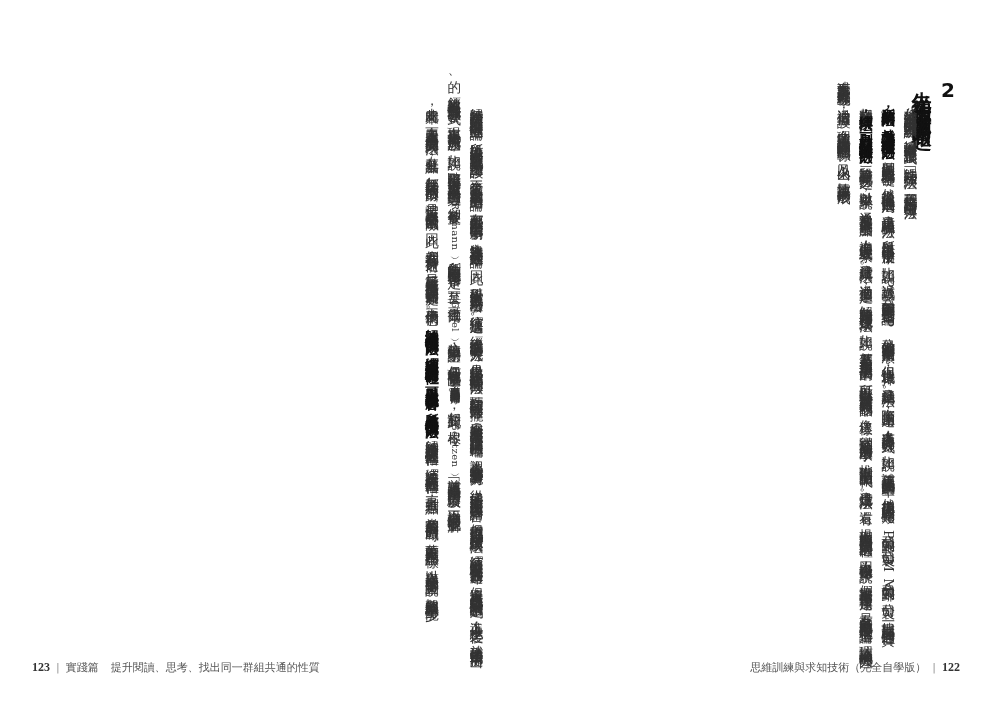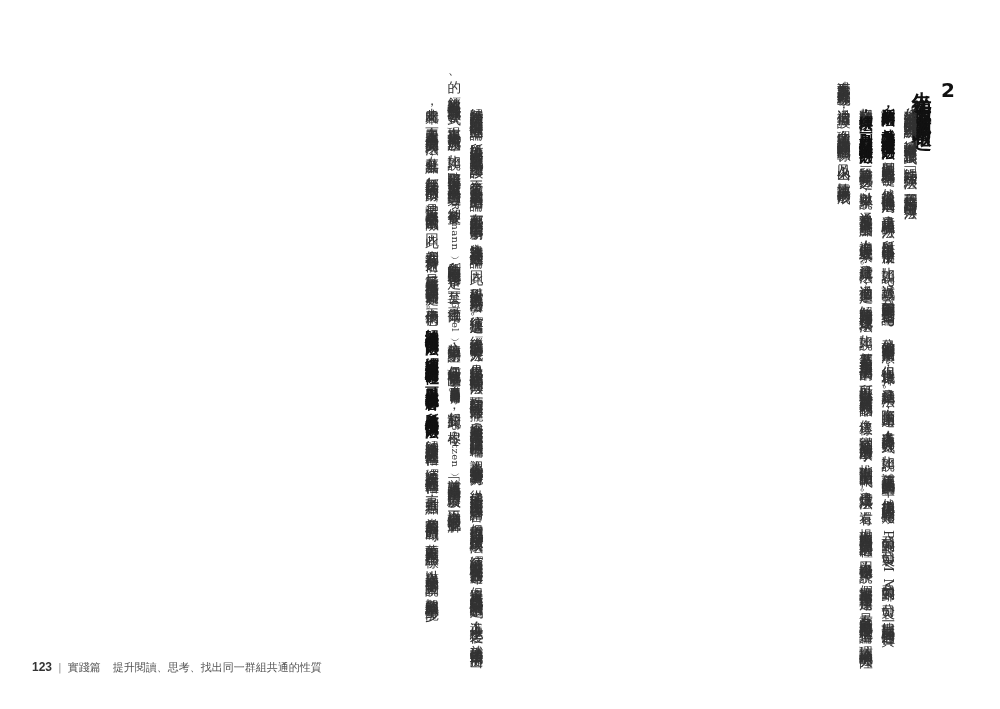--- a/index.html
+++ b/index.html
@@ -24,38 +24,41 @@
   .title-block {
     position:absolute; right:40px; top:76px;
     writing-mode: vertical-rl; -webkit-writing-mode: vertical-rl;
     font-family:"DejaVu Sans", "Liberation Sans", sans-serif;
     font-weight:bold; color:#111;
   }
   .chapter-num { font-size:20px; display:block; text-align:center; margin-bottom:14px; text-orientation:upright; }
   .chapter-title { font-size:20px; letter-spacing:3.5px; }
   .footer { position:absolute; top:660px; font-size:11px; color:#555;
             font-family:"DejaVu Sans", "Liberation Sans", sans-serif; }
-  .footer .pn { font-family:Liberation Sans, sans-serif; font-weight:bold; color:#333; font-size:12px; }
+  .footer .pn { font-family:Liberation Serif, serif; font-weight:bold; color:#333; font-size:12px; }
   .footer .sep { color:#999; margin:0 6px; }
   .footer-left { left:32px; }
   .footer-right { right:40px; }
 </style>
 </head>
 <body>
 
 <div class="page page-right">
   <div class="title-block">
     <span class="chapter-num">2</span>
     <span class="chapter-title">先從初步的分析術開始做起</span>
   </div>
   <div class="vtext" id="right-body" style="right:78px; top:70px; height:575px; width:430px;">
       <p><span>分析方法的訓練之中少不了邏輯的訓練。邏輯學中有兩種推論形式：「歸納法」和「演繹法」，我們先來檢討一下這兩種方法。</span></p>
       <p><b>所謂的歸納法，就是由特殊項目歸納出一般項目的方法</b><span>。以個別的觀察或經驗為基礎，然後從中找出普遍性的法則。這是重視經驗的方法，所以日常生活中很常被使用。比如說，試過幾款P公司製的鋼筆後得到一個結論，「P公司做的鋼筆寫起來很滑順，但很快就壞掉」，這就是歸納法。實際上的運用，大多會透過比較的方式，比如說，試著使用其他品牌的鋼筆，然後把使用過的經驗歸類，P公司製的歸P公司製，M公司製的歸M公司製，找出同一群組共通的性質。</span></p>
       <p><span>相對於歸納法的</span><b>演繹法，則是由一般項目推論出特殊項目的方法</b><span>，三段論證就是此方法之一。以數學來說，通常會從某個公理作為出發點，導出多個定理或線索，這就是演繹法。透過某個定理，解決各種問題同樣也是演繹法。比如說，某個石器是在立川壞土層挖掘出來的，所以可以推斷它屬於洪積世舊石器時代的物品。像這樣，從關於地層所知的一般事項，推斷出個別出土品的年代，這也是演繹法。還有，提出假設來解決問題也是演繹法的一種。因為以邏輯操作來說，假設被用來當作公理一樣運用。最有名的就是地球科學的板塊構造論，該理論認為地球的大陸或大海是乘著巨大的板塊移動。透過這個假設，合理地說明了大陸與各個島嶼的配置關係，以及火山、地震等諸現象的形成。</span></p>
     </div>
+  <div class="footer footer-right">
+    <span>思維訓練與求知技術（完全自學版）</span><span class="sep">|</span><span class="pn">122</span>
+  </div>
 </div>
 
 <div class="page page-left">
   <div class="vtext" id="left-body" style="right:12px; top:70px; height:575px; width:460px;">
       <p><span>歸納法是從有限的經驗推論出一般性的結論，所以推論的方法本身就曾被批判犯了邏輯上的謬誤。不管收集了多麼豐富的事例導出的結論，都有可能因為不斷出現的新事例，永遠無法達到普遍性的結論。因此，科學研究大多會從歸納法出發，往演繹法邁進。經濟學或語言學的研究方法，也是從根據經驗和比較等歸納性的方法，轉而朝演繹性的方法靠攏。喬姆斯基的語言學</span><span class="small">（變形生成文法）</span><span>理論則是演繹法的極端，認為人先天就擁有語言能力</span><span class="small">（普遍的結構）</span><span>，從這樣的能力而後衍生出多樣的各國語言。但我們也可以用歸納法來反駁演繹法。演繹的出發點常被視為普遍性的命題，但這命題本身也是從經驗歸納出來的不是嗎？進入二十世紀之後，就連牛頓或笛卡爾提出的、曾經被視為絕對性真理的數學公式，現在也不過被視為假設而已。比如說，歐幾里得幾何學一直以來被視為不證自明的真理，卻被黎曼</span><span class="small">（Riemann）</span><span>所創造的非歐幾里得幾何學否定。甚至，哥德爾</span><span class="small">（Gödel）</span><span>這位數學家證明了，任何公理都有缺陷</span><span class="small">（「不完備定理」＝不存在可以證明公理化集合論無矛盾的結構性程序）</span><span>。相對於此，根岑</span><span class="small">（Gentzen）</span><span>曾試著透過「超限歸納法」提出反駁，不過詳細情形我並不了解。</span></p>
       <p><span>由此看來，表面上看起來再怎麼完美的演繹法，在其出發點，都無法抹去歸納法的痕跡。這是「假設」本身必然夾帶的風險。因此，我們在進行分析之前，最好先了解這兩種推論形式的長處和短處，再來使用它們。</span><b>歸納法是具發現性價值的方法</b><span>。</span><b>演繹法則因為保證思考的正確性，可以用最短路徑獲得解答，所以是具經濟性價值的方法</b><span>。歸納法帶有經驗主義性的性格，演繹法帶有先天主義性的性格，考量到這一點，當我們分析不同的領域時，著重的重點也應該不一樣。以人類學或社會學的調查來說，觀察的經驗絕對不能少。</span></p>
     </div>
   <div class="footer footer-left">
     <span class="pn">123</span><span class="sep">|</span><span>實踐篇</span><span style="display:inline-block;width:12px"></span><span>提升閱讀、思考、找出同一群組共通的性質</span>
   </div>

